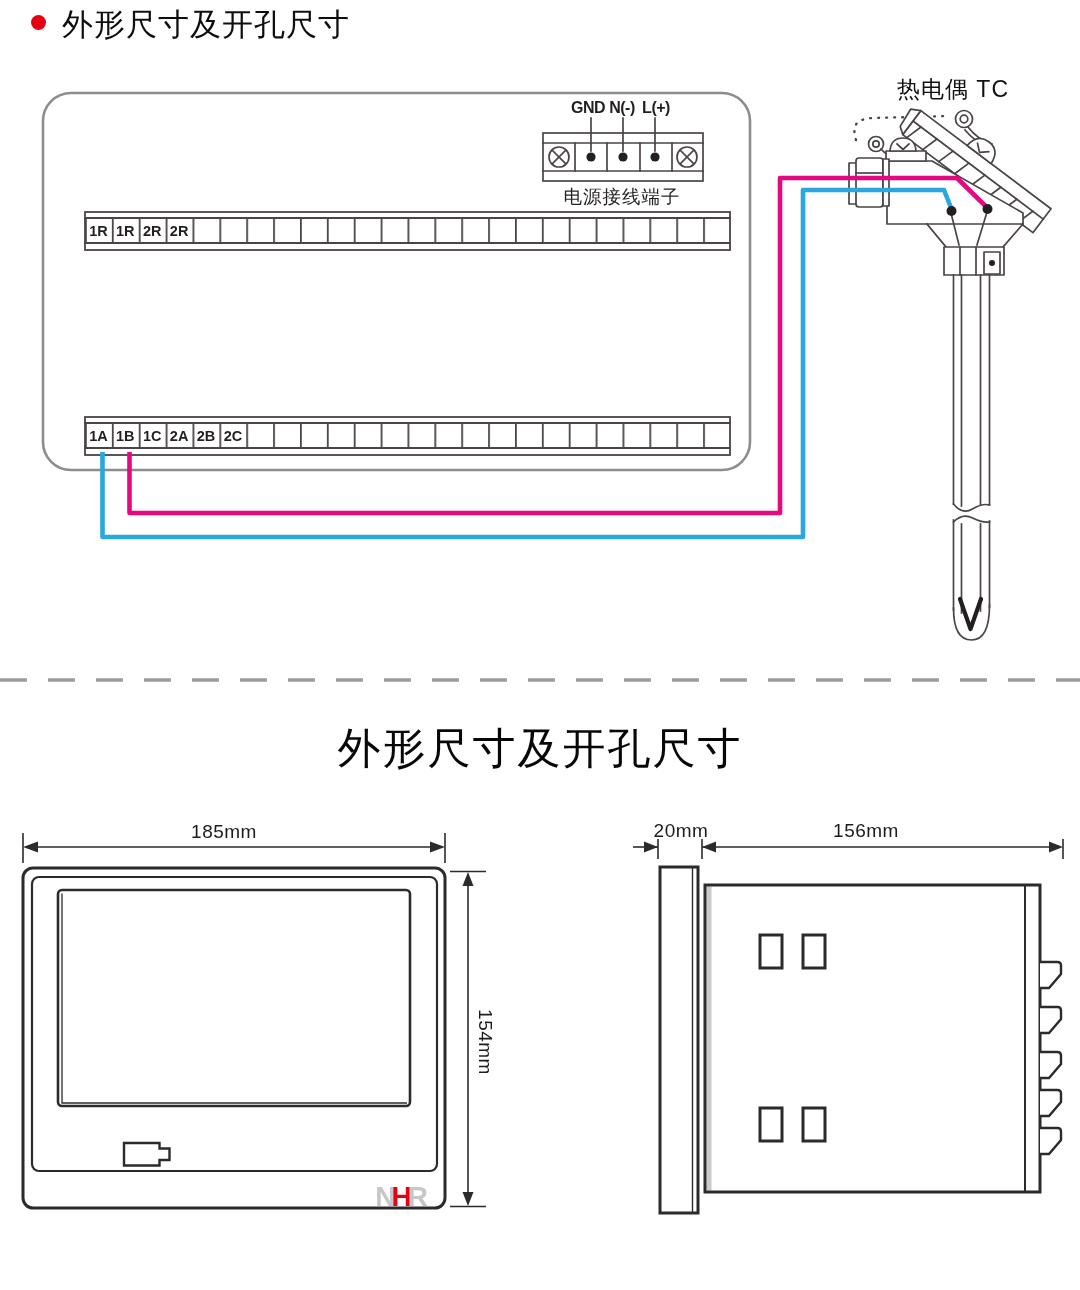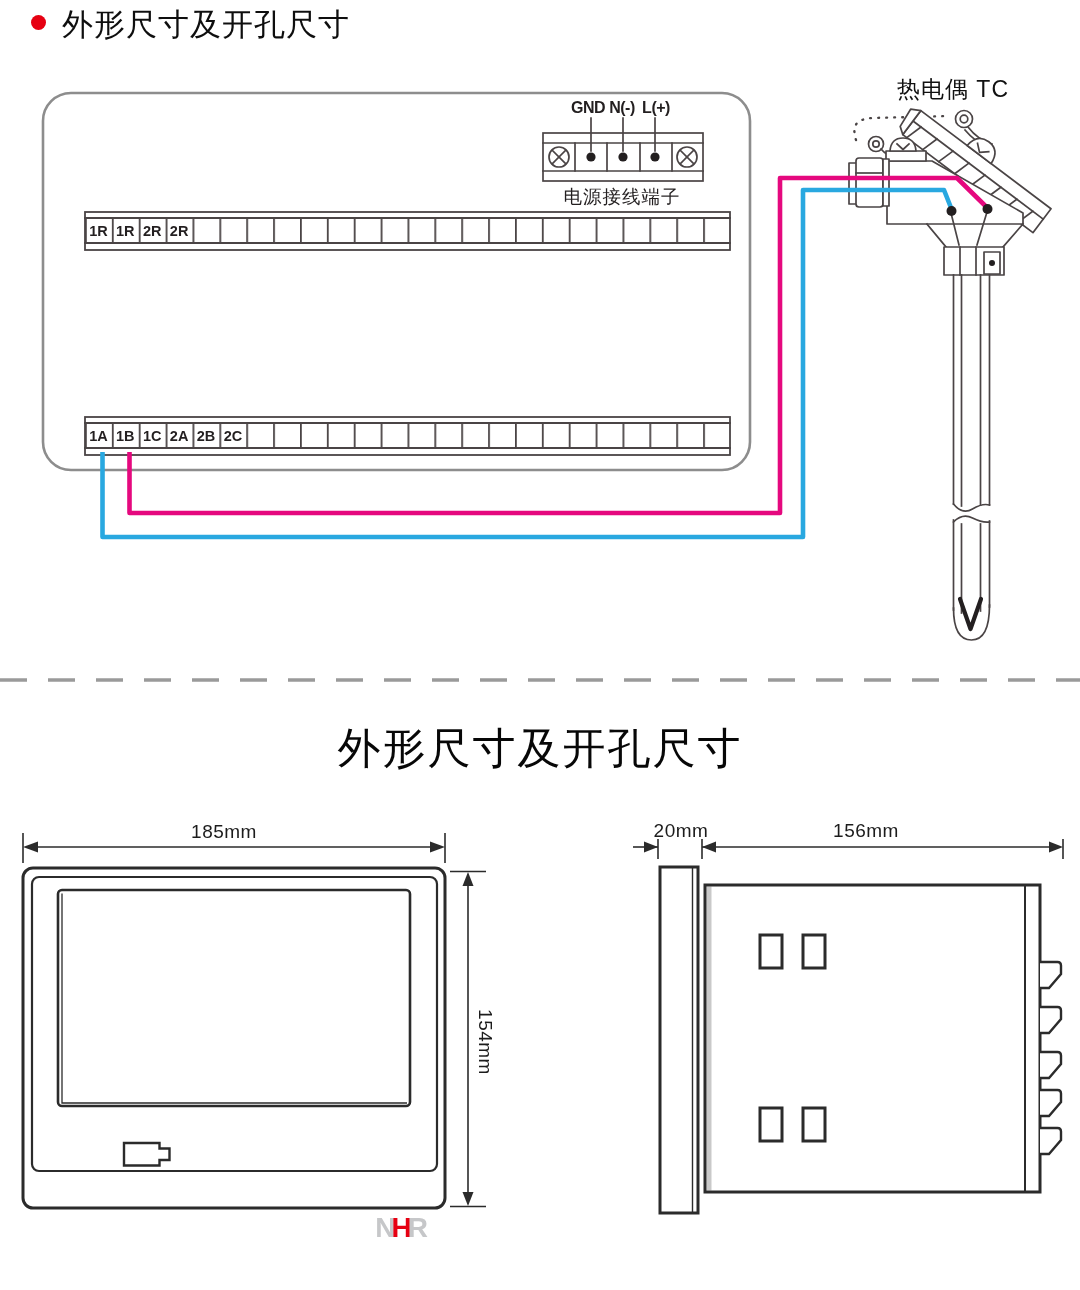--- a/index.html
+++ b/index.html
@@ -4,21 +4,21 @@
 <style>
   html,body{margin:0;padding:0;background:#fff;}
   .stage{position:relative;width:1080px;height:1290px;background:#ffffff;overflow:hidden;
          font-family:"Liberation Sans",sans-serif;}
   .stage svg{position:absolute;left:0;top:0;}
   .hdr{position:absolute;left:62px;top:4px;font-size:31px;color:#0e0e0e;letter-spacing:1px;
        font-weight:500;white-space:nowrap;}
   .bullet{position:absolute;left:31px;top:15px;width:15px;height:15px;border-radius:50%;background:#e60012;}
   .sec2{position:absolute;left:0;top:720px;width:1080px;text-align:center;font-size:43px;
         font-weight:400;color:#070707;letter-spacing:2px;}
-  .logo{position:absolute;left:352px;top:1212px;width:72px;text-align:right;font-size:28px;
+  .logo{position:absolute;left:352px;top:1181px;width:72px;text-align:right;font-size:28px;
         font-weight:700;letter-spacing:-4px;white-space:nowrap;}
   .logo .nr{color:#c6c7c9;}
   .logo .h{color:#e60012;}
   svg text{font-family:"Liberation Sans",sans-serif;}
   .cellTxt{font-size:14.5px;font-weight:700;fill:#231f20;}
   .pwrTxt{font-size:16px;font-weight:700;fill:#231f20;letter-spacing:-0.5px;}
   .cnTxt{font-size:18.5px;fill:#231f20;font-weight:500;letter-spacing:1px;}
   .tcTxt{font-size:23px;fill:#111;font-weight:500;letter-spacing:1px;}
   .dimTxt{font-size:19px;fill:#1c1c1c;letter-spacing:0.5px;}
 </style>

